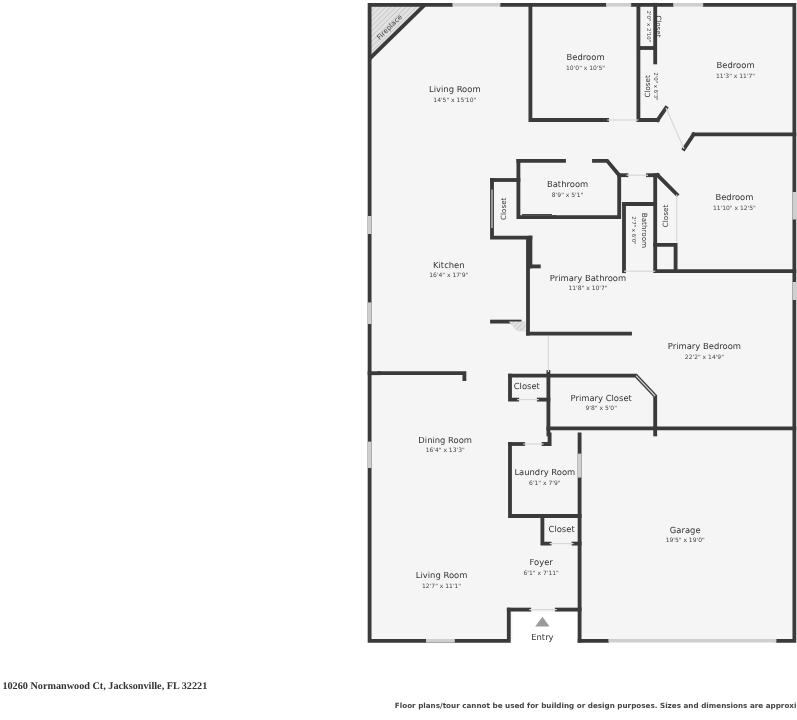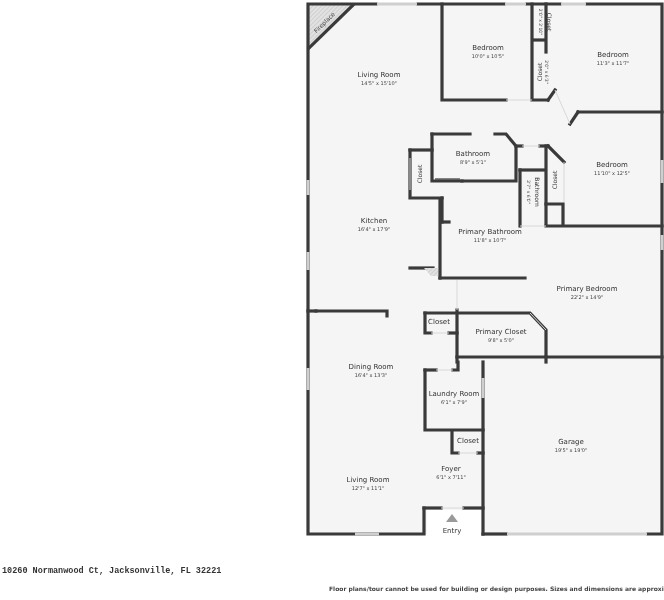--- a/index.html
+++ b/index.html
@@ -1,18 +1,18 @@
 <!DOCTYPE html>
 <html><head>
 <meta charset="utf-8">
 <style>
   html, body { margin:0; padding:0; background:#ffffff; }
   body { width:664px; height:600px; position:relative; overflow:hidden; font-family:"Liberation Sans", sans-serif; }
   #plan { position:absolute; left:0; top:0; }
-  .footer-address { position:absolute; left:2px; top:566px; font-size:8.5px; font-weight:bold; color:#333; font-family:Liberation Mono, monospace; }
+  .footer-address { position:absolute; left:2px; top:566px; font-size:8.5px; font-weight:bold; color:#333; font-family:Liberation Serif, serif; }
   .footer-floor { position:absolute; left:2px; top:615px; font-size:14px; font-weight:bold; color:#333; font-family:"DejaVu Sans", sans-serif; }
   .footer-disclaimer { position:absolute; left:329px; top:585px; font-size:6px; font-weight:bold; color:#444; font-family:"DejaVu Sans", sans-serif; white-space:nowrap; }
   .rname { font-family:"DejaVu Sans", sans-serif; font-size:7px; fill:#333; text-anchor:middle; }
   .rdim { font-family:"DejaVu Sans", sans-serif; font-size:5px; fill:#444; text-anchor:middle; }
   .wall { stroke:#3a3a3a; stroke-width:3.2; fill:none; stroke-linecap:square; }
   .win { stroke:#cfcfcf; stroke-width:3; fill:none; }
   .door { stroke:#d8d8d8; stroke-width:1; fill:none; }
 </style>
 </head>
 <body>

